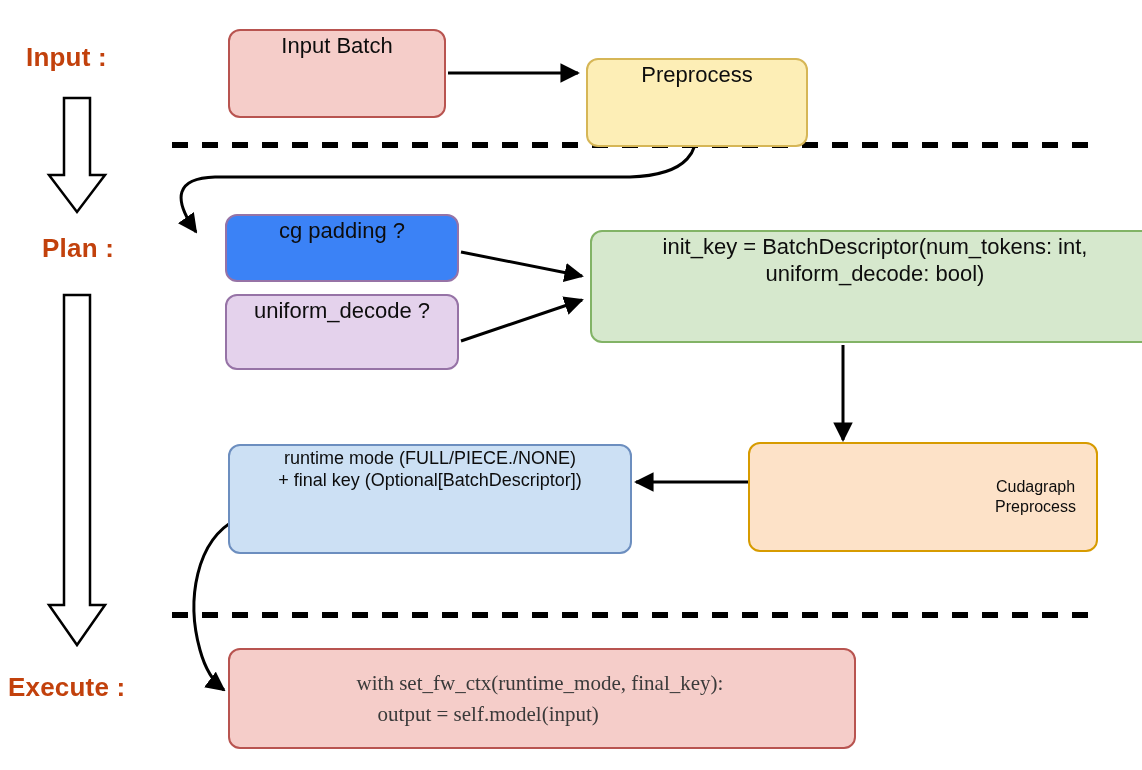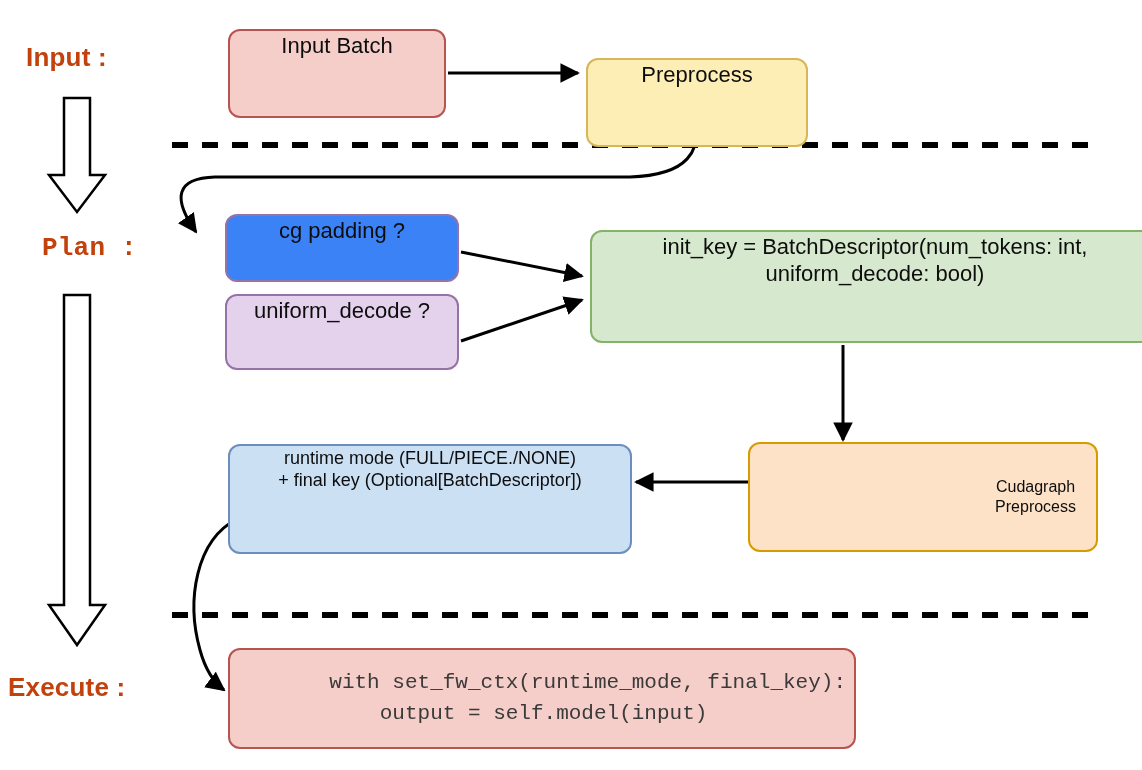--- a/index.html
+++ b/index.html
@@ -40,23 +40,23 @@
     align-items: flex-start;
     justify-content: center;
     text-align: center;
     font-family: "Liberation Sans", sans-serif;
     font-size: 22px;
     color: #0d0d0d;
     line-height: 1.22;
     padding: 2px 8px;
   }
   .node.code {
-    font-family: Liberation Mono, monospace;
+    font-family: Liberation Serif, serif;
     font-size: 21px;
-    justify-content: flex-end;
+    justify-content: center;
     align-items: center;
     text-align: left;
     white-space: pre;
     padding-left: 4px;
     line-height: 1.45;
     color: #3a3a3a;
   }
   .n-input-batch {
     left: 228px; top: 29px; width: 218px; height: 89px;
     background: #f5cdc9;
@@ -141,21 +141,21 @@
     <line x1="461" y1="341" x2="582" y2="300" stroke="#000000" stroke-width="3" marker-end="url(#ah)"></line>
 
     <line x1="843" y1="345" x2="843" y2="440" stroke="#000000" stroke-width="3" marker-end="url(#ah)"></line>
 
     <line x1="751" y1="482" x2="636" y2="482" stroke="#000000" stroke-width="3" marker-end="url(#ah)"></line>
 
     <path d="M 237 519 C 196 540, 186 600, 200 650, 206 672, 216 684, 224 690" fill="none" stroke="#000000" stroke-width="3" marker-end="url(#ah)"></path>
   </svg>
 
   <div class="stage-label" style="left:26px; top:42px;">Input :</div>
-  <div class="stage-label" style="left:42px; top:233px;font-family:Liberation Mono, monospace;">Plan :</div>
+  <div class="stage-label" style="left:42px; top:233px;">Plan :</div>
   <div class="stage-label" style="left:8px; top:672px;">Execute :</div>
 
   <div class="node n-input-batch">
     <span>Input Batch</span>
   </div>
 
   <div class="node n-preprocess">
     <span>Preprocess</span>
   </div>
 

